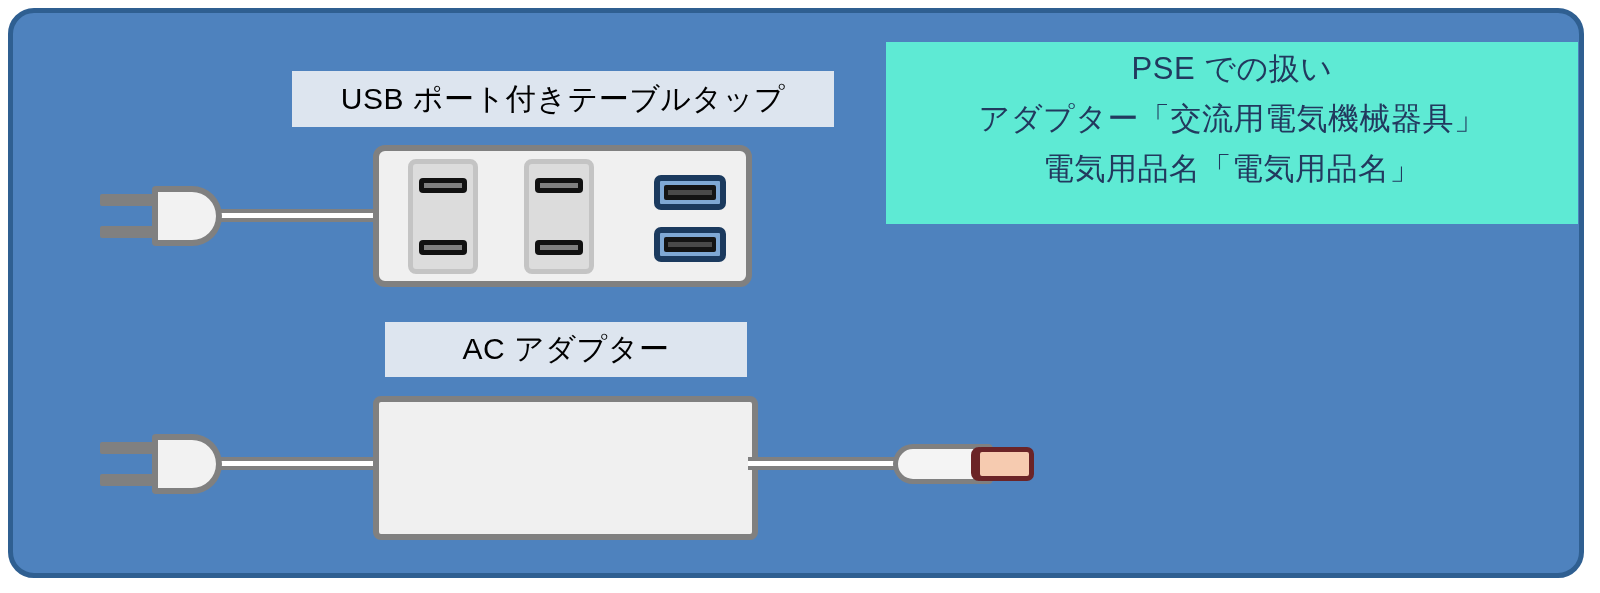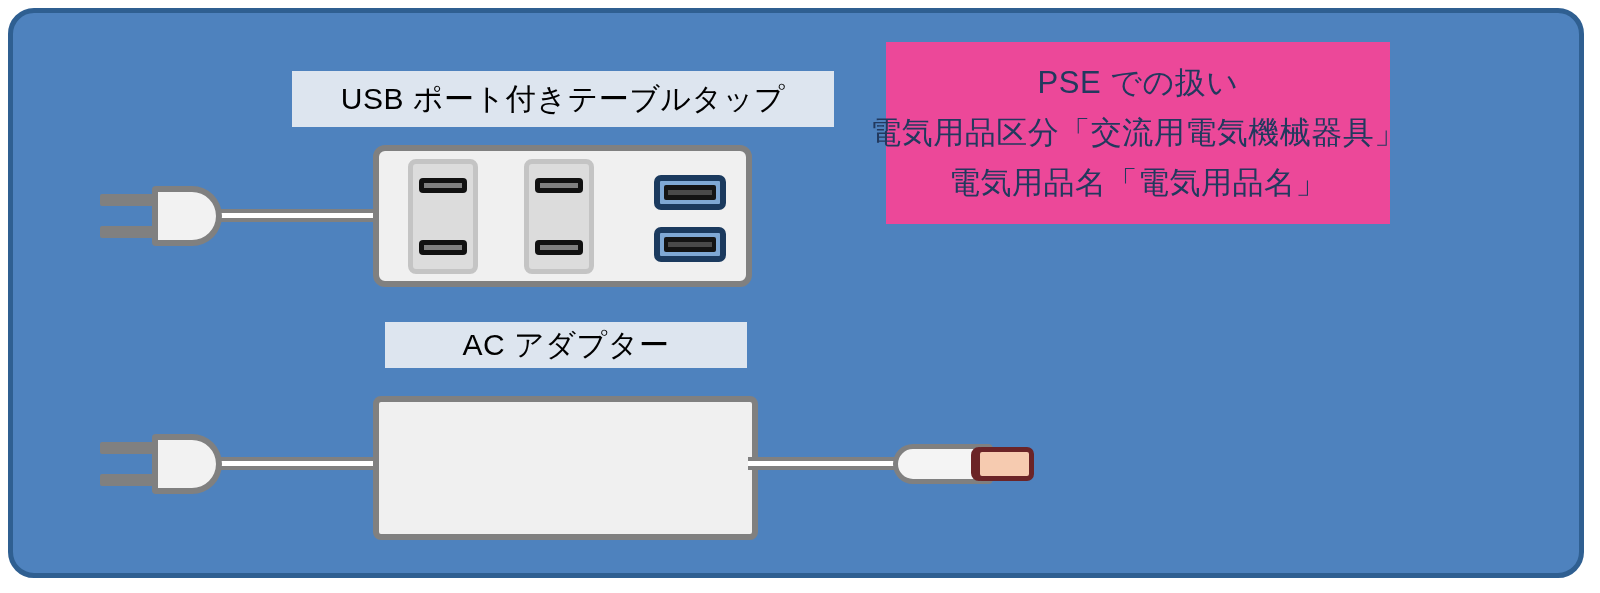--- a/index.html
+++ b/index.html
@@ -48,38 +48,38 @@
     left: 292px;
     top: 71px;
     width: 542px;
     height: 56px;
     font-size: 30px;
   }
   #caption-adapter {
     left: 385px;
     top: 322px;
     width: 362px;
-    height: 46px;
+    height: 55px;
     font-size: 30px;
   }
 
   
   #info-panel {
     position: absolute;
     left: 886px;
     top: 42px;
-    width: 504px;
+    width: 692px;
     height: 182px;
     box-sizing: border-box;
-    background: #ec4899;
+    background: #5eead4;
     color: #22395E;
     display: flex;
     flex-direction: column;
     align-items: center;
-    justify-content: center;
+    justify-content: flex-start;
     gap: 8px;
     padding: 6px 10px;
   }
   #info-panel .info-line {
     font-size: 31px;
     line-height: 1.35;
     white-space: nowrap;
     text-align: center;
     letter-spacing: 0.5px;
   }
@@ -249,21 +249,21 @@
 </style>
 </head>
 <body>
 
 <div id="stage">
 
   <div class="blue-panel"></div>
 
   <div id="info-panel">
     <div class="info-line">PSE での扱い</div>
-    <div class="info-line">電気用品区分「交流用電気機械器具」</div>
+    <div class="info-line">アダプター「交流用電気機械器具」</div>
     <div class="info-line">電気用品名「電気用品名」</div>
   </div>
 
   <div class="caption-box" id="caption-strip">USB ポート付きテーブルタップ</div>
 
   <div class="cord" style="left:205px; top:209px; width:180px;"></div>
 
   <div class="ac-plug" style="left:100px; top:186px;">
     <div class="prong top"></div>
     <div class="prong bottom"></div>

